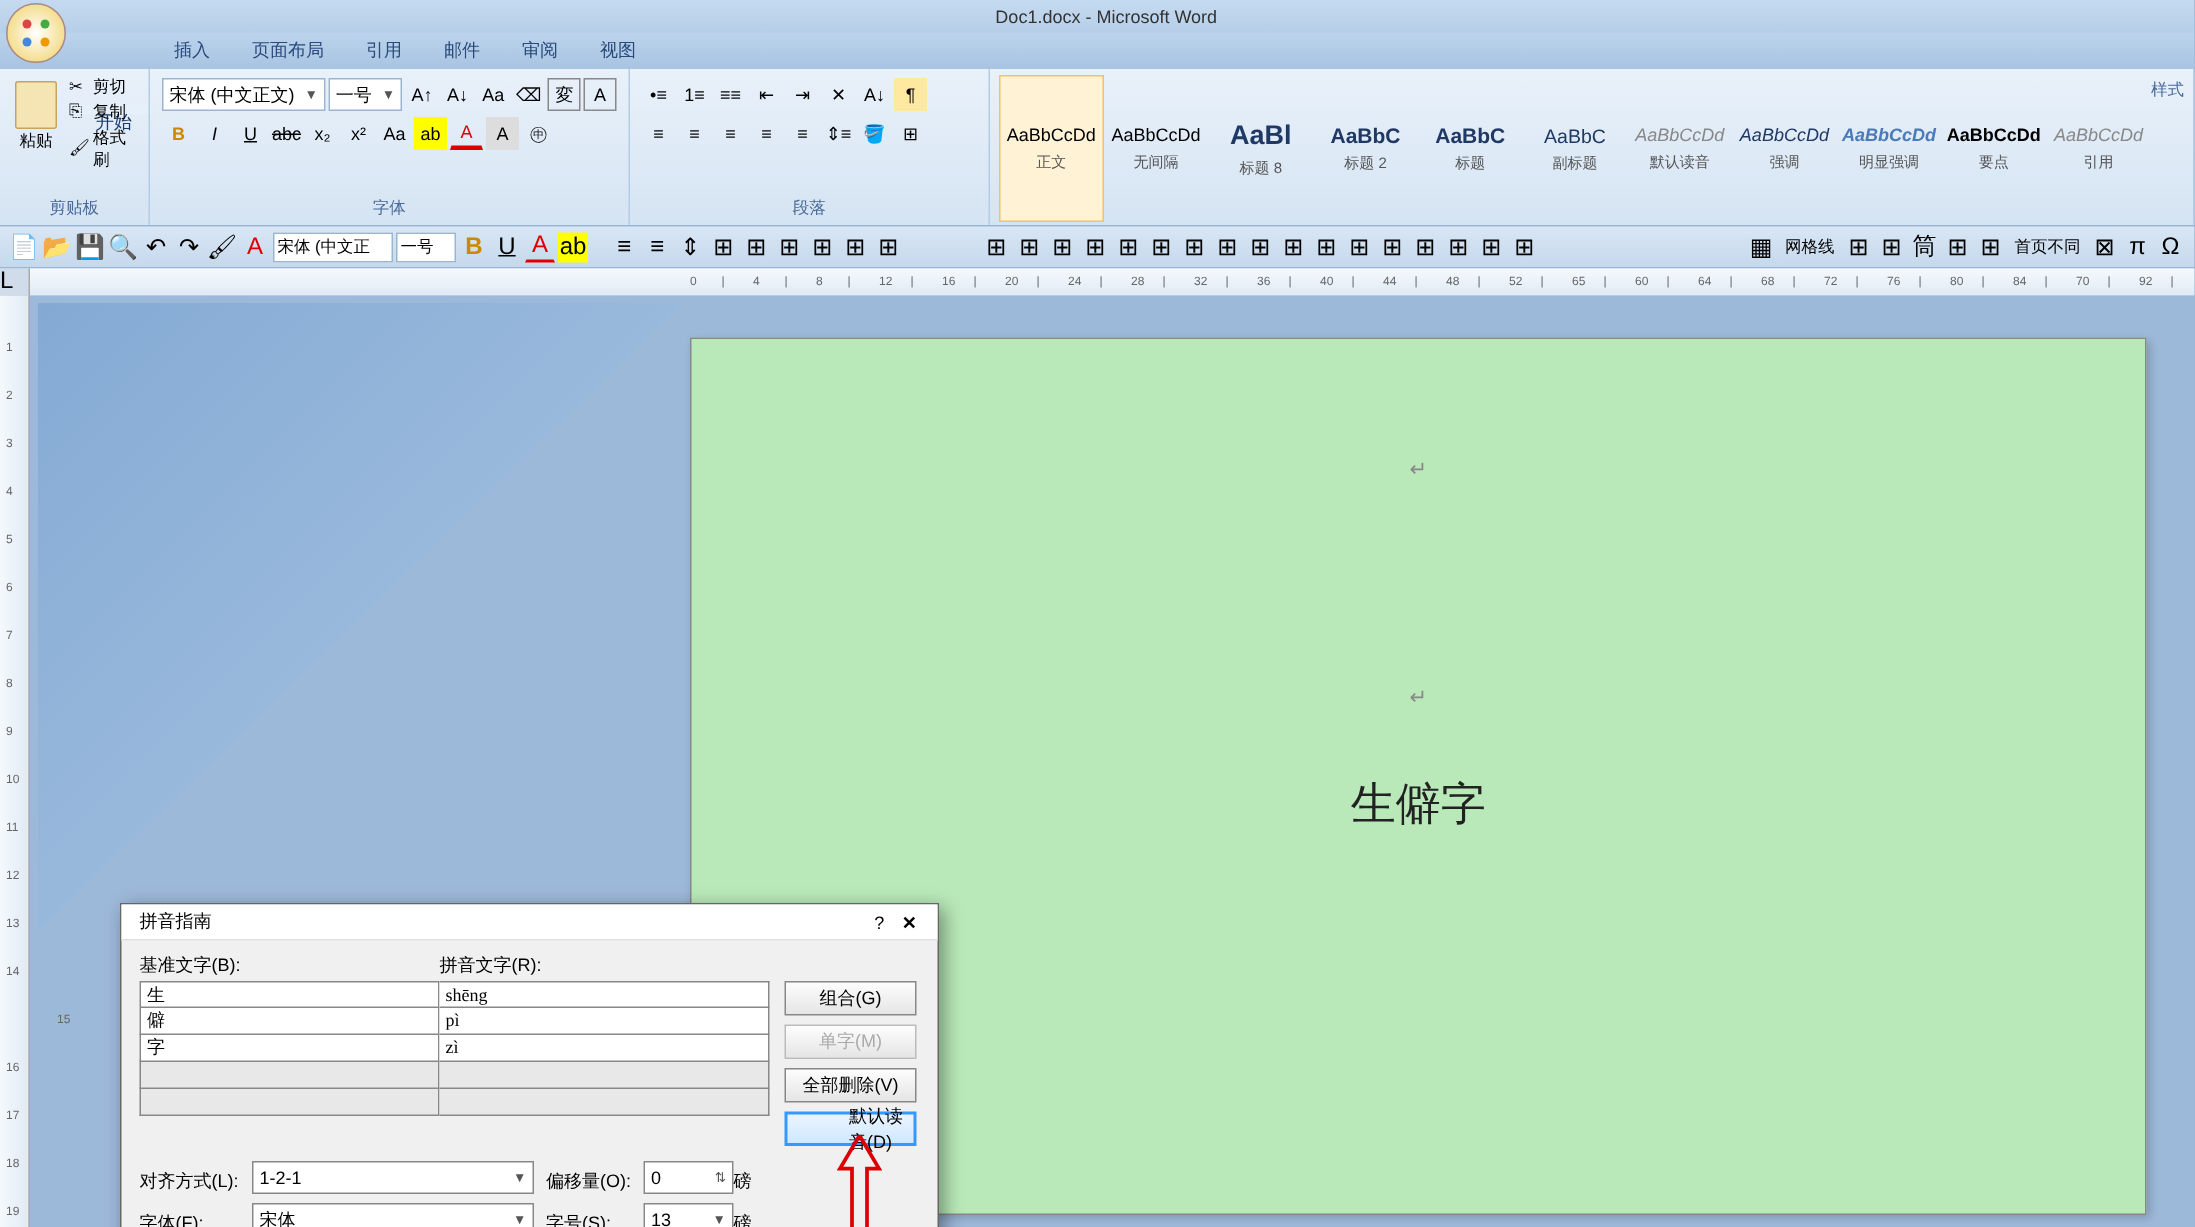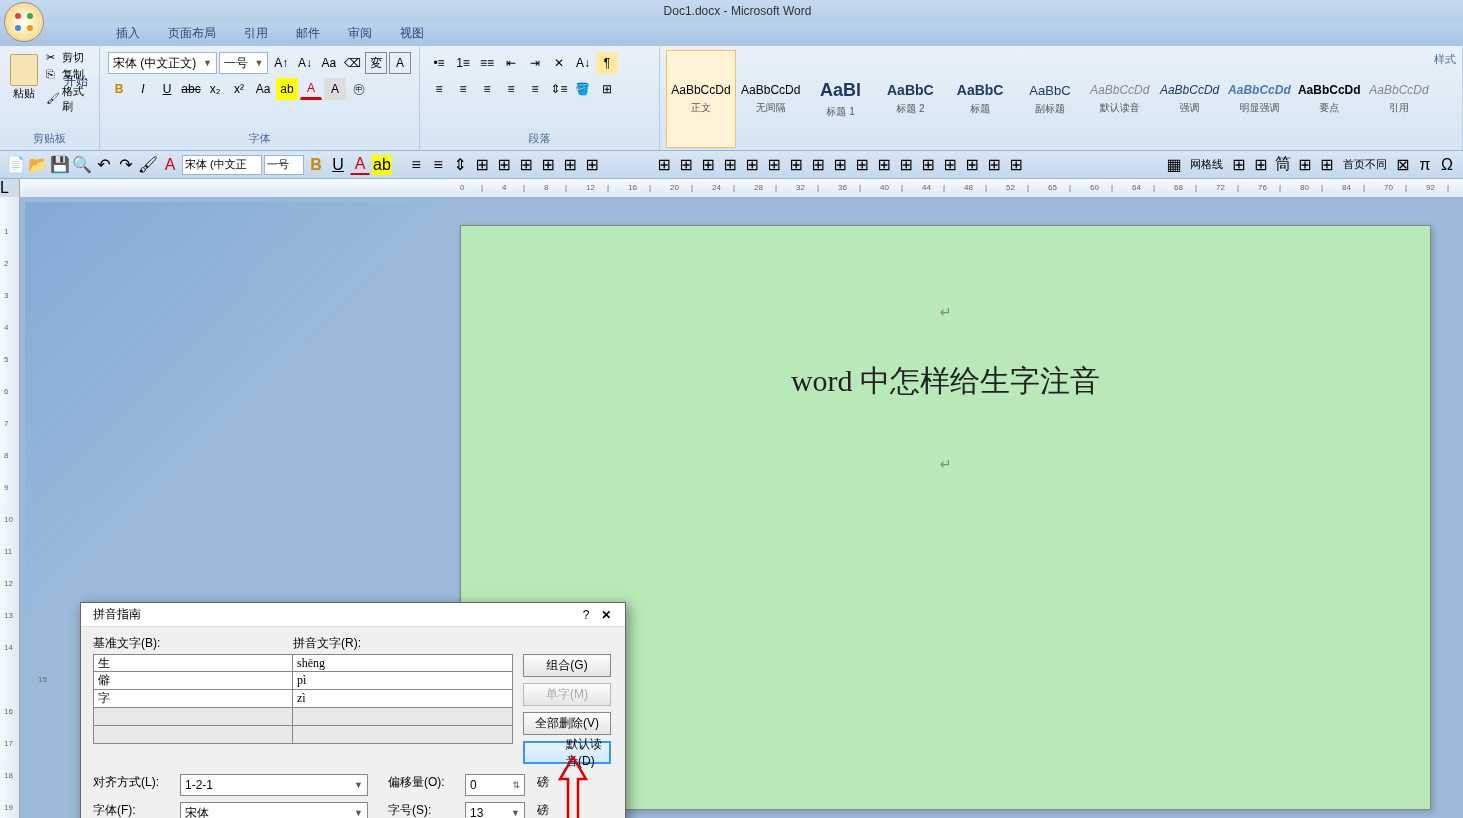--- a/index.html
+++ b/index.html
@@ -73,21 +73,21 @@
 .dlg-cell:first-child { width: 200px; }
 .dlg-cell:last-child { width: 220px; border-left: none; }
 .dlg-table-row + .dlg-table-row .dlg-cell { border-top: none; }
 
 .dlg-btns { display: flex; flex-direction: column; gap: 6px; width: 88px; }
 .dlg-btn { height: 23px; border: 1px solid #888; background: linear-gradient(#fdfdfd, #e5e5e5); display: flex; align-items: center; justify-content: center; cursor: pointer; }
 .dlg-btn.disabled { color: #aaa; border-color: #bbb; }
 .dlg-btn.highlighted { border: 2px solid #3399FF; background: linear-gradient(#eaf4ff, #d0e8ff); padding-left: 41px; }
 
 .dlg-opts { margin-top: 10px; }
-.dlg-opt-row { display: flex; align-items: flex-start; gap: 12px; margin-bottom: 6px; }
+.dlg-opt-row { display: flex; align-items: flex-end; gap: 0; margin-bottom: 6px; }
 .dlg-label { width: 75px; }
 .dlg-select { height: 22px; border: 1px solid #888; background: #fff; padding: 0 4px; display: flex; align-items: center; justify-content: space-between; }
 .dlg-select.w180 { width: 188px; }
 .dlg-num { width: 60px; height: 22px; border: 1px solid #888; background: #fff; padding: 0 4px; display: flex; align-items: center; justify-content: space-between; }
 
 .arrow-annotation { position: absolute; left: 558px; top: 560px; pointer-events: none; }
 .arrow-annotation svg { width: 30px; height: 85px; }
 
 .dd { font-size: 9px; color: #555; }
 </style>
@@ -210,21 +210,21 @@
         <div class="style-item active">
           <div class="style-preview" style="color: rgb(0, 0, 0);">AaBbCcDd</div>
           <div class="style-name">正文</div>
         </div>
         <div class="style-item">
           <div class="style-preview" style="color: rgb(0, 0, 0);">AaBbCcDd</div>
           <div class="style-name">无间隔</div>
         </div>
         <div class="style-item">
           <div class="style-preview" style="color: rgb(31, 56, 100); font-size: 18px; font-weight: bold;">AaBl</div>
-          <div class="style-name">标题 1</div>
+          <div class="style-name">标题 8</div>
         </div>
         <div class="style-item">
           <div class="style-preview" style="color: rgb(31, 56, 100); font-size: 14px; font-weight: bold;">AaBbC</div>
           <div class="style-name">标题 2</div>
         </div>
         <div class="style-item">
           <div class="style-preview" style="color: rgb(31, 56, 100); font-size: 14px; font-weight: bold;">AaBbC</div>
           <div class="style-name">标题</div>
         </div>
         <div class="style-item">
@@ -392,22 +392,22 @@
       <div style="position: absolute; top: 478px; left: 4px; font-size: 8px; color: rgb(102, 102, 102); margin-left: 34px;">15</div>
       <div style="position: absolute; top: 510px; left: 4px; font-size: 8px; color: rgb(102, 102, 102);">16</div>
       <div style="position: absolute; top: 542px; left: 4px; font-size: 8px; color: rgb(102, 102, 102);">17</div>
       <div style="position: absolute; top: 574px; left: 4px; font-size: 8px; color: rgb(102, 102, 102);">18</div>
       <div style="position: absolute; top: 606px; left: 4px; font-size: 8px; color: rgb(102, 102, 102);">19</div>
     </div>
   <div class="doc-triangle"></div>
 
   <div class="page">
     <div class="para-mark" style="position:absolute;top:78px;left:50%;transform:translateX(-50%)">↵</div>
-    <div class="page-text1">word 中怎样给生字注音</div>
     <div class="para-mark" style="position:absolute;top:230px;left:50%;transform:translateX(-50%)">↵</div>
+    <div class="page-text2">生僻字</div>
   </div>
 
   <div class="dialog">
     <div class="dialog-title">
       <span>拼音指南</span>
       <div class="dialog-close">
         <span style="cursor:pointer">?</span>
         <span style="cursor:pointer;font-weight:bold">✕</span>
       </div>
     </div>

